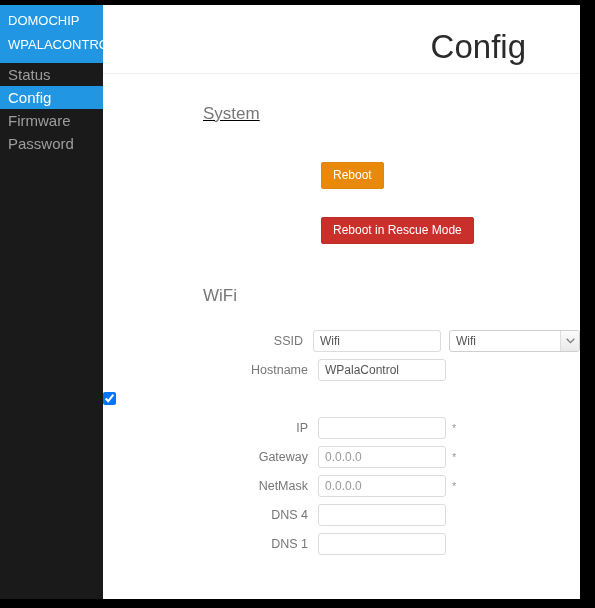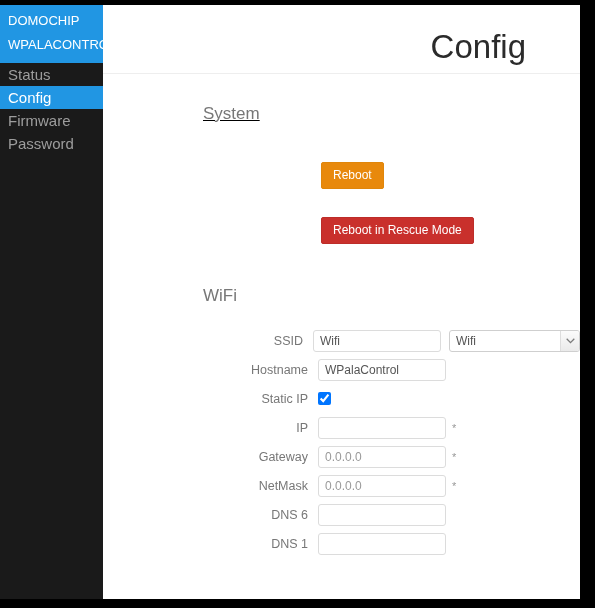--- a/index.html
+++ b/index.html
@@ -272,21 +272,20 @@
             </div>
           </div>
 
 
           <div class="form-row">
             <div class="form-label">Hostname</div>
             <input class="form-control" type="text" value="WPalaControl" style="">
           </div>
 
           <div class="form-row">
-            <div class="form-label">Static IP</div>
             <input class="checkbox-cell" type="checkbox" checked="" style="">
           </div>
 
           <div class="form-row">
             <div class="form-label">IP</div>
             <input class="form-control" type="text" value="" style="">
             <span class="req-star">*</span>
           </div>
 
           <div class="form-row">
@@ -295,21 +294,21 @@
             <span class="req-star">*</span>
           </div>
 
           <div class="form-row">
             <div class="form-label">NetMask</div>
             <input class="form-control" type="text" placeholder="0.0.0.0" style="">
             <span class="req-star">*</span>
           </div>
 
           <div class="form-row">
-            <div class="form-label">DNS 6</div>
+            <div class="form-label">DNS 4</div>
             <input class="form-control" type="text" value="" style="">
           </div>
 
           <div class="form-row">
             <div class="form-label">DNS 1</div>
             <input class="form-control" type="text" value="" style="">
           </div>
 
         </div>
 

